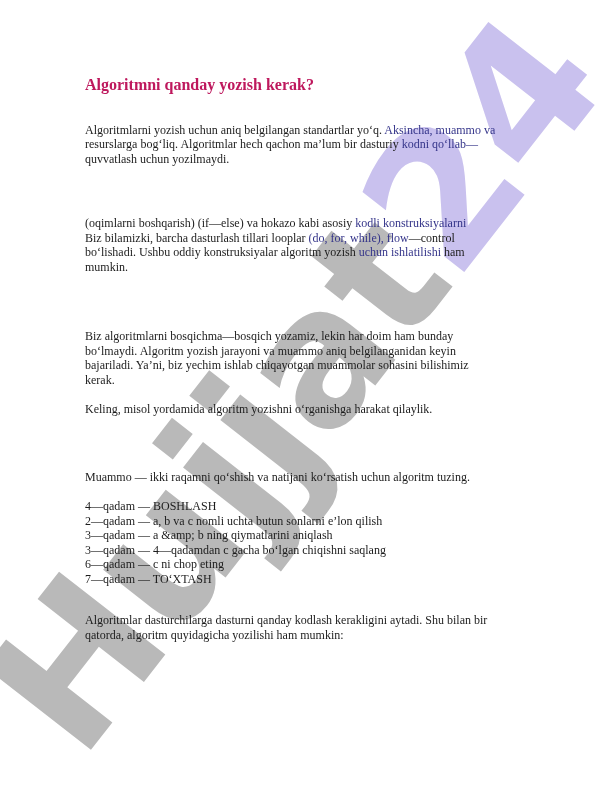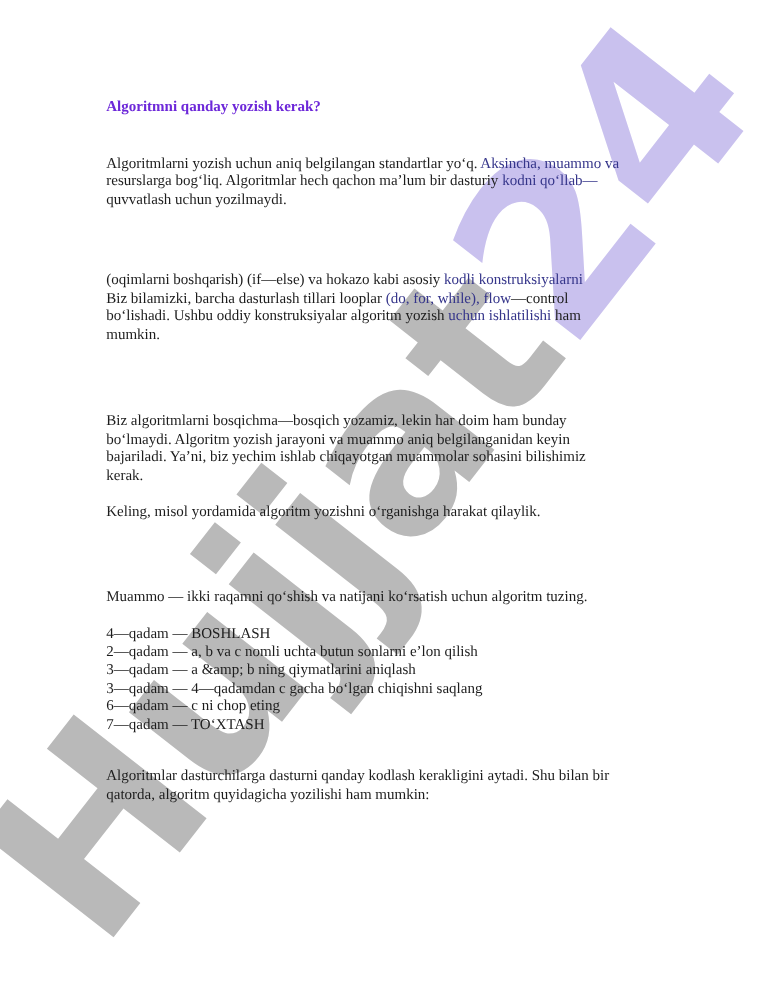--- a/index.html
+++ b/index.html
@@ -35,24 +35,24 @@
   .wm-gray   { color: #b9b9b9; }
   .wm-purple { color: #c9c1ee; }
   
   .content {
     position: relative;
     z-index: 1;
     padding: 78px 60px 0 85px;
   }
   .title {
     margin: 0;
-    font-size: 12px;
+    font-size: 16px;
     font-weight: bold;
     line-height: 14.5px;
-    color: #6d28d9;
+    color: #be185d;
   }
   .para { margin: 0; }
   .tline {
     white-space: nowrap;
     height: 14.5px;
     line-height: 14.5px;
   }
   .run  { color: inherit; }
   .tint { color: #35358a; }
   .m-intro    { margin-top: 30px; }

